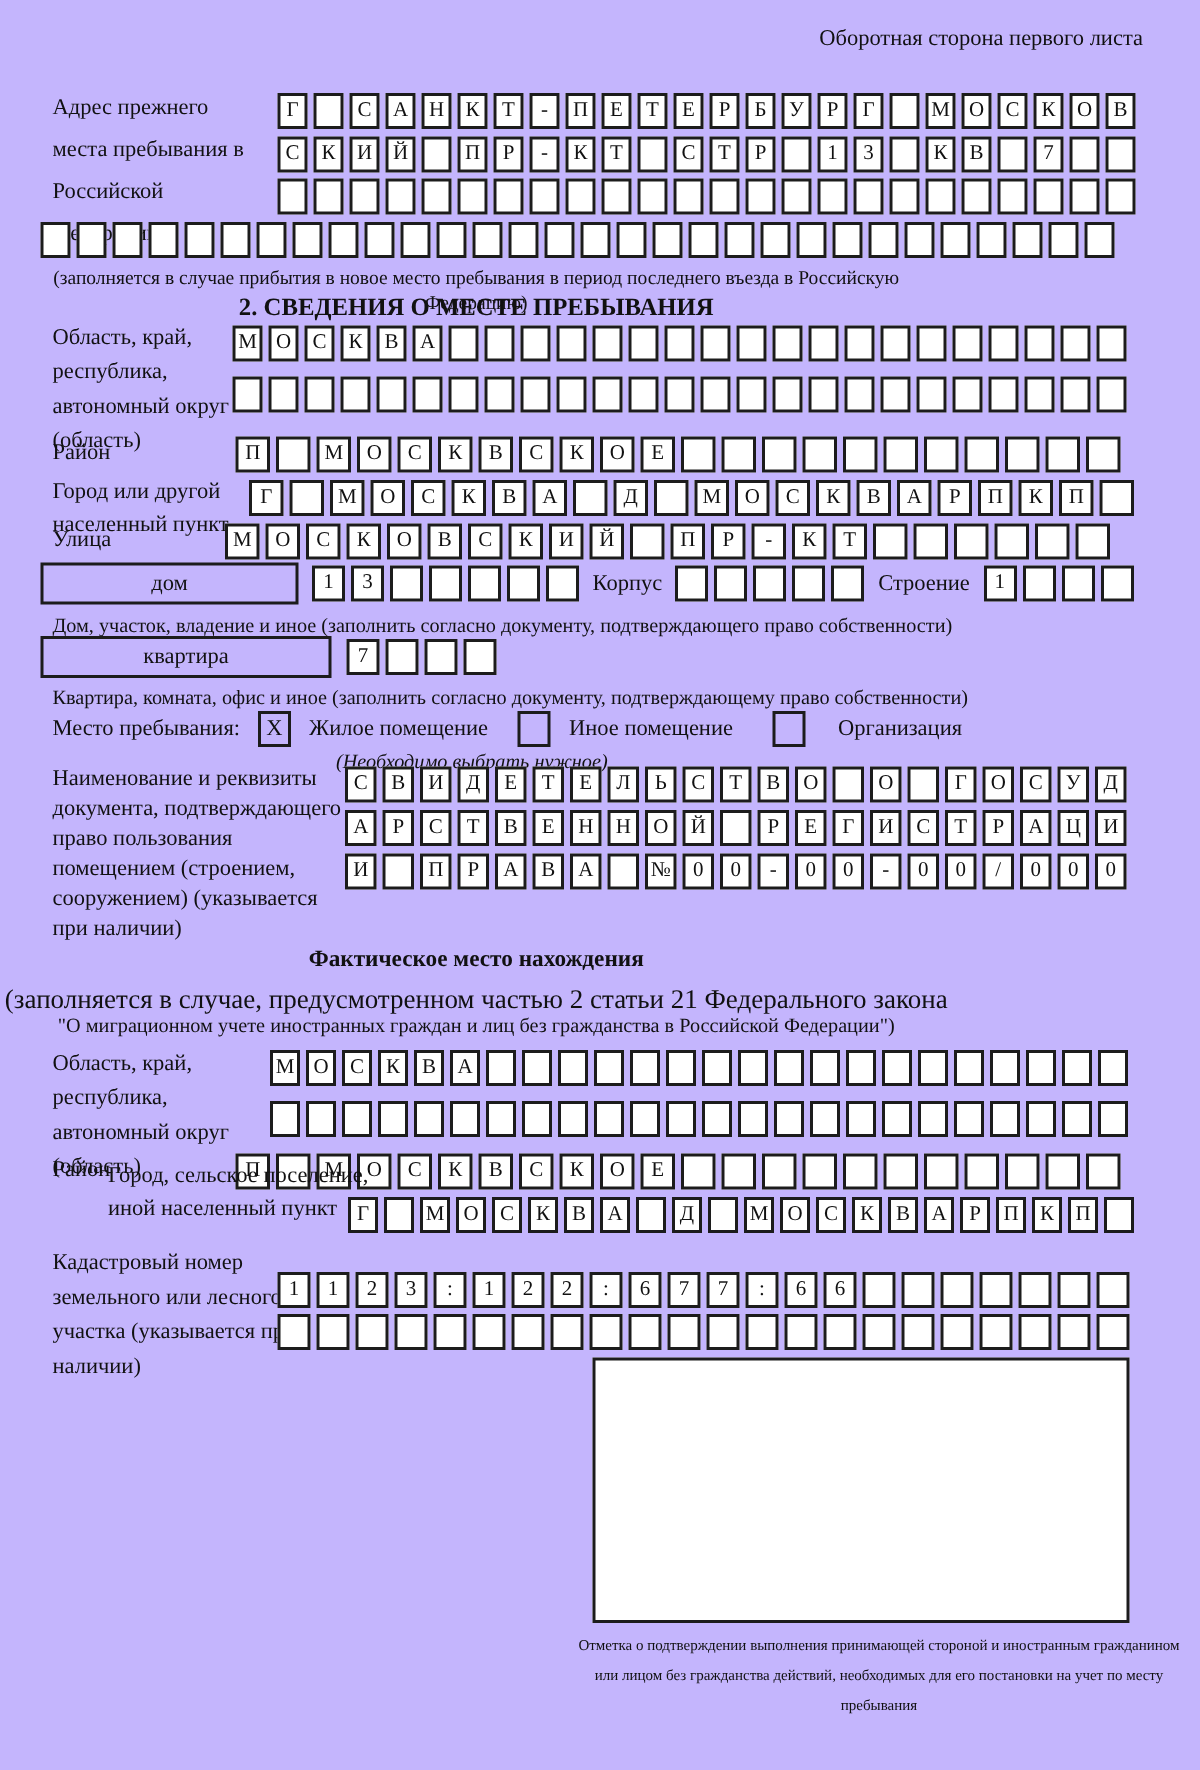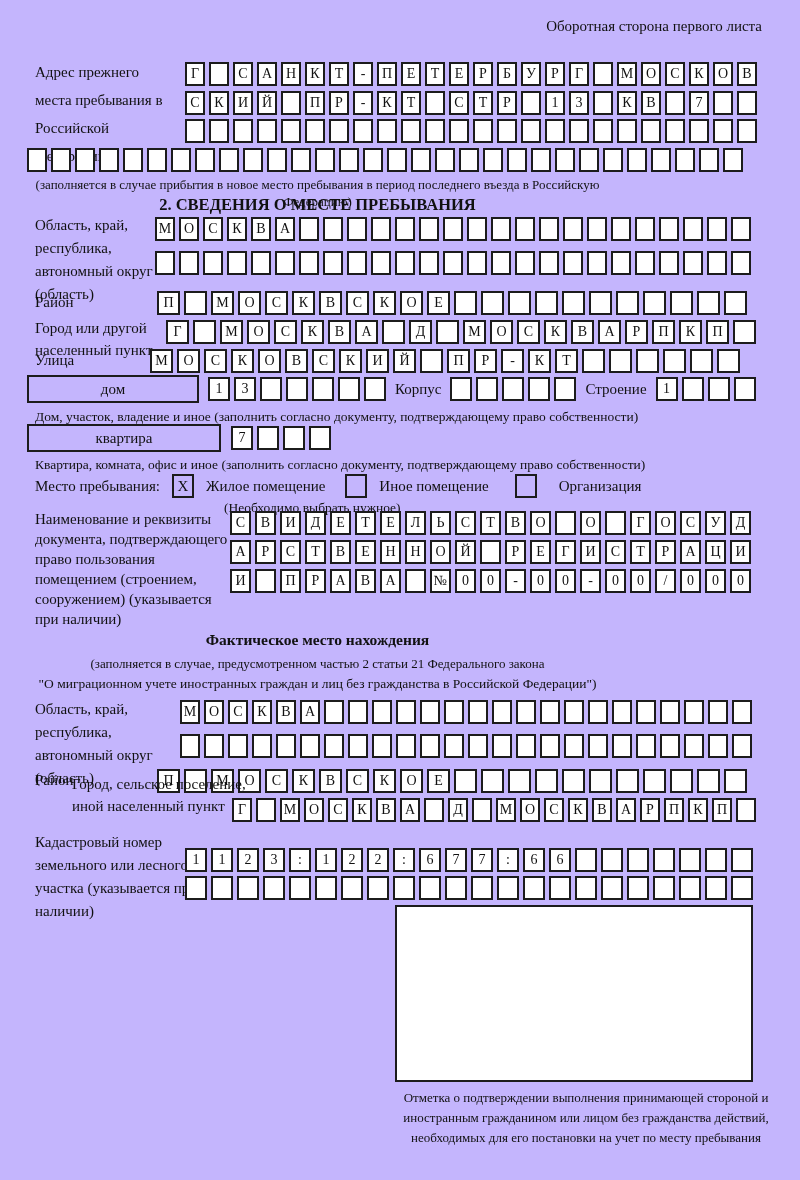--- a/index.html
+++ b/index.html
@@ -301,21 +301,21 @@
         <div class="cell"></div>
       </div>
     <div class="lbl">Строение</div>
     <div class="cellrow w22">
         <div class="cell">1</div>
         <div class="cell"></div>
         <div class="cell"></div>
         <div class="cell"></div>
       </div>
   </div>
-  <div class="abs note" style="left:35px;top:408px;font-size:13.5px;">Дом, участок, владение и иное (заполнить согласно документу, подтверждающему право собственности)</div>
+  <div class="abs note" style="left:35px;top:408px;font-size:13.5px;">Дом, участок, владение и иное (заполнить согласно документу, подтверждающего право собственности)</div>
 
   <div class="abs inlinerow" style="left:27px;top:424px;gap:10px;">
     <div class="longbox" style="width:194px;">квартира</div>
     <div class="cellrow w22">
         <div class="cell">7</div>
         <div class="cell"></div>
         <div class="cell"></div>
         <div class="cell"></div>
       </div>
   </div>
@@ -323,21 +323,21 @@
     <div class="lbl">Место пребывания:</div>
     <div class="checkbox">X</div>
     <div class="lbl">Жилое помещение</div>
     <div class="checkbox" style="margin-left:8px;"></div>
     <div class="lbl">Иное помещение</div>
     <div class="checkbox" style="margin-left:14px;"></div>
     <div class="lbl" style="margin-left:10px;">Организация</div>
   </div>
 
   <div class="abs note" style="left:35px;top:456px;font-size:13.5px;">Квартира, комната, офис и иное (заполнить согласно документу, подтверждающему право собственности)</div>
-  <div class="abs note" style="left:224px;top:499px;font-size:13.5px;">(Необходимо выбрать нужное)</div>
+  <div class="abs note" style="left:224px;top:499px;font-size:13.5px;font-style:italic;">(Необходимо выбрать нужное)</div>
 
   <div class="abs lbl" style="left:35px;top:509px;width:196px;line-height:20px;">Наименование и реквизиты документа, подтверждающего право пользования помещением (строением, сооружением) (указывается при наличии)</div>
   <div class="abs cellrow w21" style="left:230px;top:511px;">
       <div class="cell">С</div>
       <div class="cell">В</div>
       <div class="cell">И</div>
       <div class="cell">Д</div>
       <div class="cell">Е</div>
       <div class="cell">Т</div>
       <div class="cell">Е</div>
@@ -397,21 +397,21 @@
       <div class="cell">-</div>
       <div class="cell">0</div>
       <div class="cell">0</div>
       <div class="cell">/</div>
       <div class="cell">0</div>
       <div class="cell">0</div>
       <div class="cell">0</div>
     </div>
 
   <div class="abs center bold" style="top:631px;font-size:15.5px;">Фактическое место нахождения</div>
-  <div class="abs center" style="top:656px;font-size:13px;">(заполняется в случае, предусмотренном частью 2 статьи 21 Федерального закона</div>
+  <div class="abs center" style="top:656px;font-size:18px;">(заполняется в случае, предусмотренном частью 2 статьи 21 Федерального закона</div>
   <div class="abs center" style="top:676px;font-size:13.5px;">"О миграционном учете иностранных граждан и лиц без гражданства в Российской Федерации")</div>
 
   <div class="abs lbl" style="left:35px;top:698px;width:148px;">Область, край, республика, автономный округ (область)</div>
   <div class="abs cellrow w20" style="left:180px;top:700px;">
       <div class="cell">М</div>
       <div class="cell">О</div>
       <div class="cell">С</div>
       <div class="cell">К</div>
       <div class="cell">В</div>
       <div class="cell">А</div>
@@ -557,15 +557,15 @@
       <div class="cell"></div>
       <div class="cell"></div>
       <div class="cell"></div>
       <div class="cell"></div>
       <div class="cell"></div>
       <div class="cell"></div>
       <div class="cell"></div>
     </div>
 
   <div class="abs stampbox" style="left:395px;top:905px;width:358px;height:177px;"></div>
-  <div class="abs" style="left:385px;top:1088px;width:402px;text-align:center;font-size:13px;line-height:20px;">Отметка о подтверждении выполнения принимающей стороной и иностранным гражданином или лицом без гражданства действий, необходимых для его постановки на учет по месту пребывания</div>
+  <div class="abs" style="left:385px;top:1088px;width:402px;text-align:center;font-size:10px;line-height:20px;">Отметка о подтверждении выполнения принимающей стороной и иностранным гражданином или лицом без гражданства действий, необходимых для его постановки на учет по месту пребывания</div>
 
 </div>
 
 </body></html>

